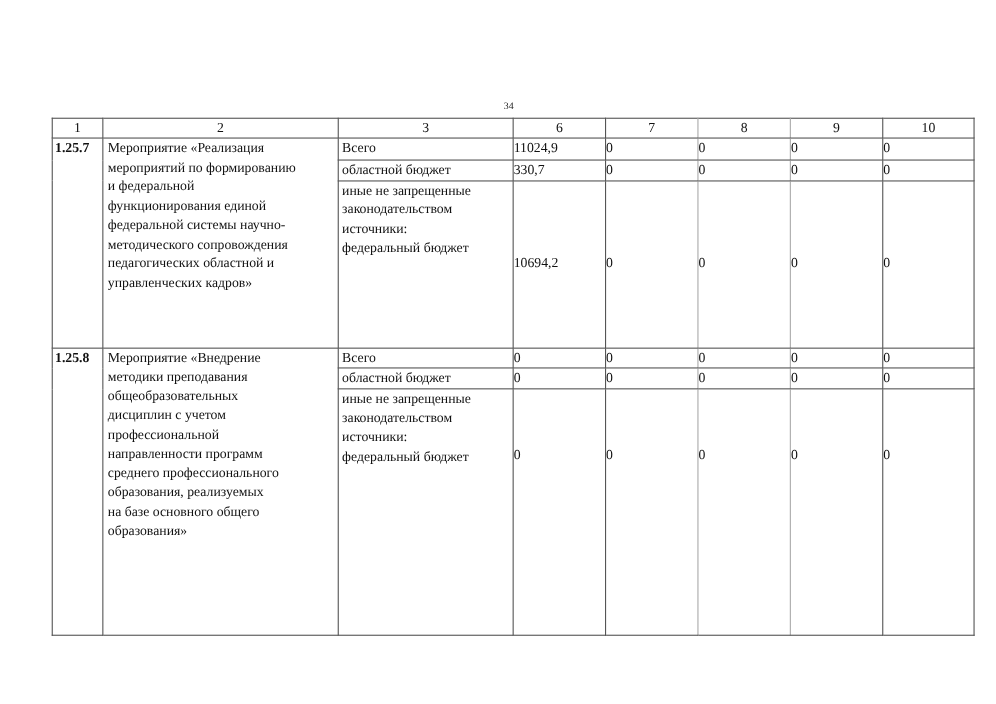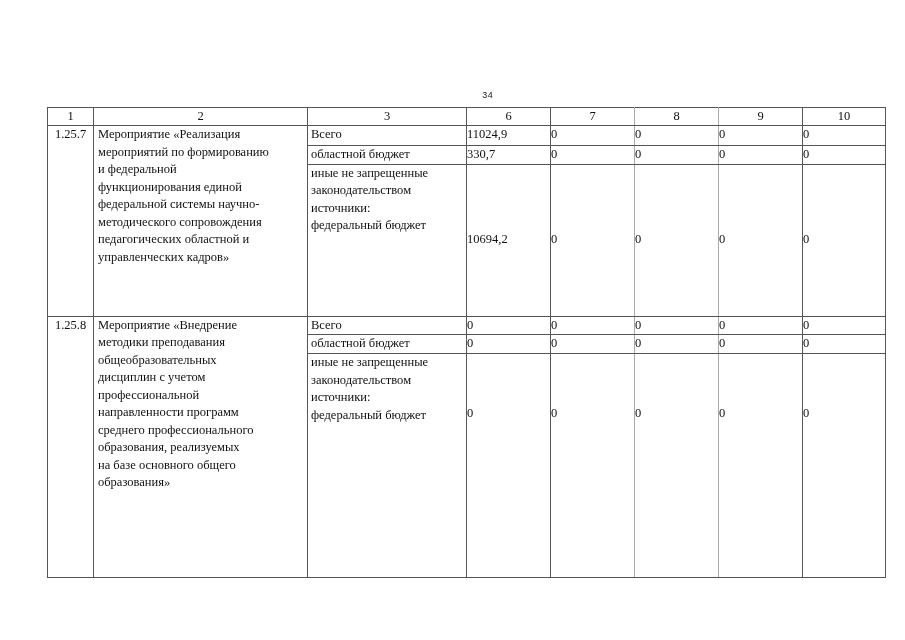--- a/index.html
+++ b/index.html
@@ -10,26 +10,25 @@
   body {
     width: 905px;
     height: 640px;
     position: relative;
     overflow: hidden;
     font-family: "Liberation Serif", "DejaVu Serif", serif;
     color: #111111;
   }
   .page-number {
     position: absolute;
-    left: 482px;
+    left: 458px;
     top: 91px;
     font-size: 9px;
     line-height: 10px;
     color: #222;
-    font-family: Liberation Mono, monospace;
   }
   table.budget {
     position: absolute;
     left: 47px;
     top: 107px;
     border-collapse: collapse;
     table-layout: fixed;
     width: 838px;
     font-size: 12.5px;
     line-height: 17.5px;
@@ -50,22 +49,23 @@
   }
   table.budget td.num {
     text-align: left;
     padding: 0;
   }
   table.budget td.mid {
     vertical-align: middle;
   }
   table.budget td.code {
     padding: 0 2px;
-    text-align: center;
+    text-align: left;
     white-space: nowrap;
+    font-weight: bold;
   }
   table.budget td.name {
     padding: 0 4px;
   }
   .lines span { display: block; }
 </style>
 </head>
 <body>
 
 <div class="page-number">34</div>

